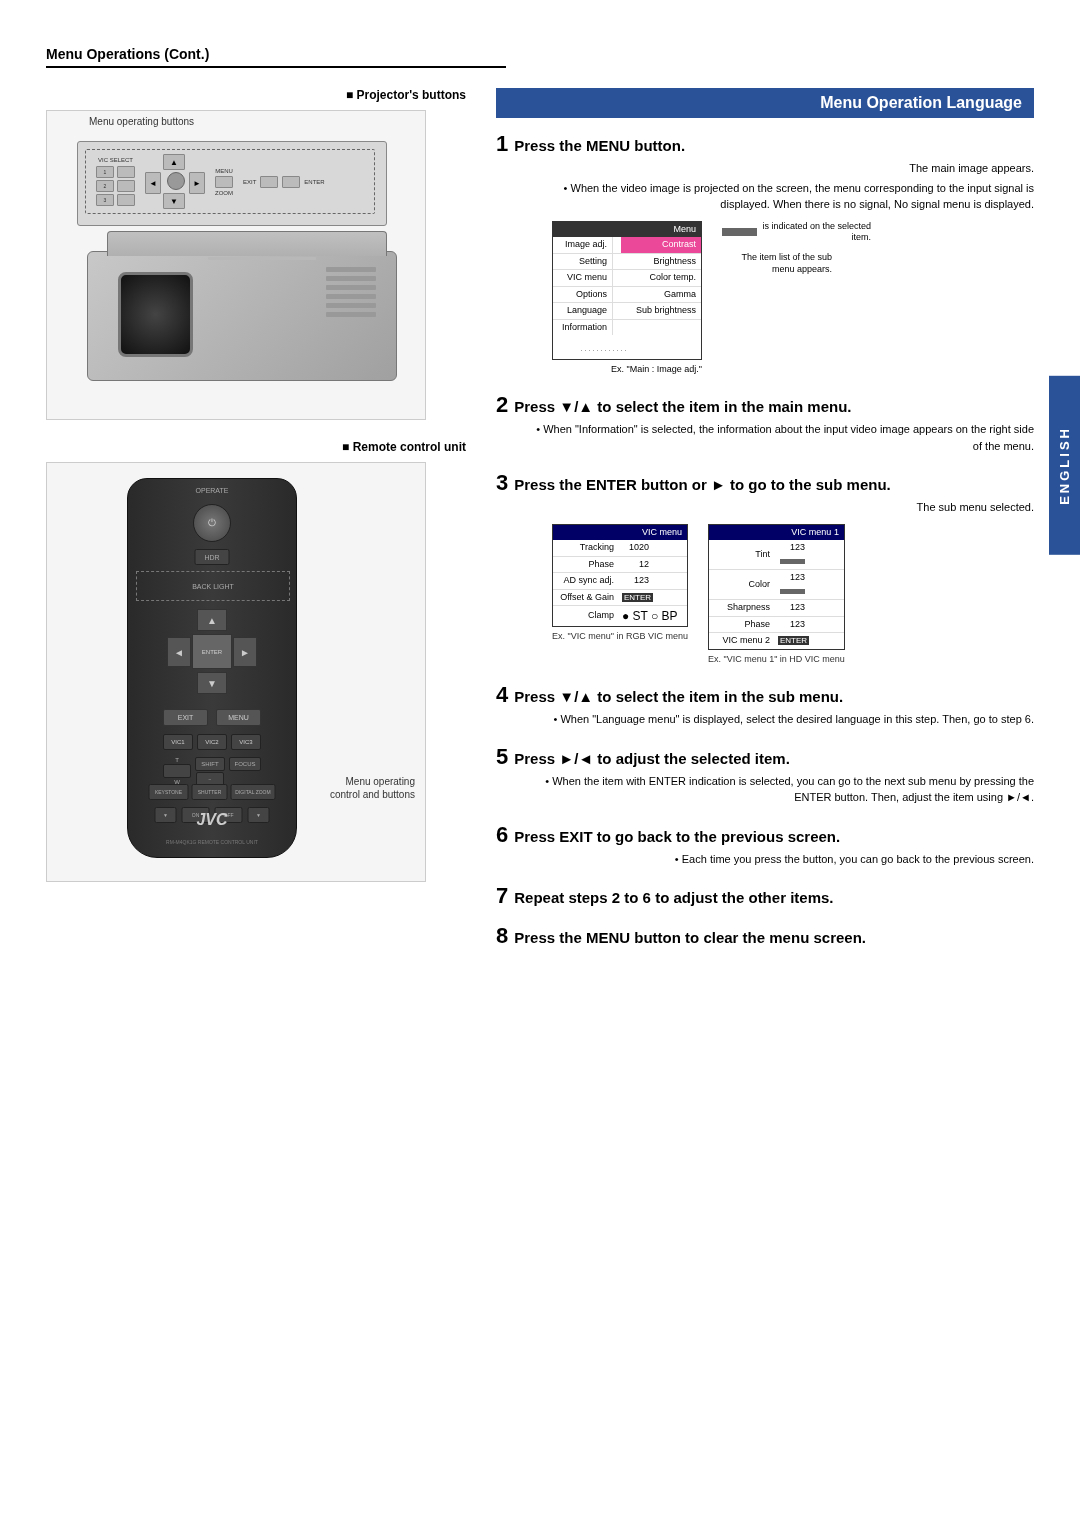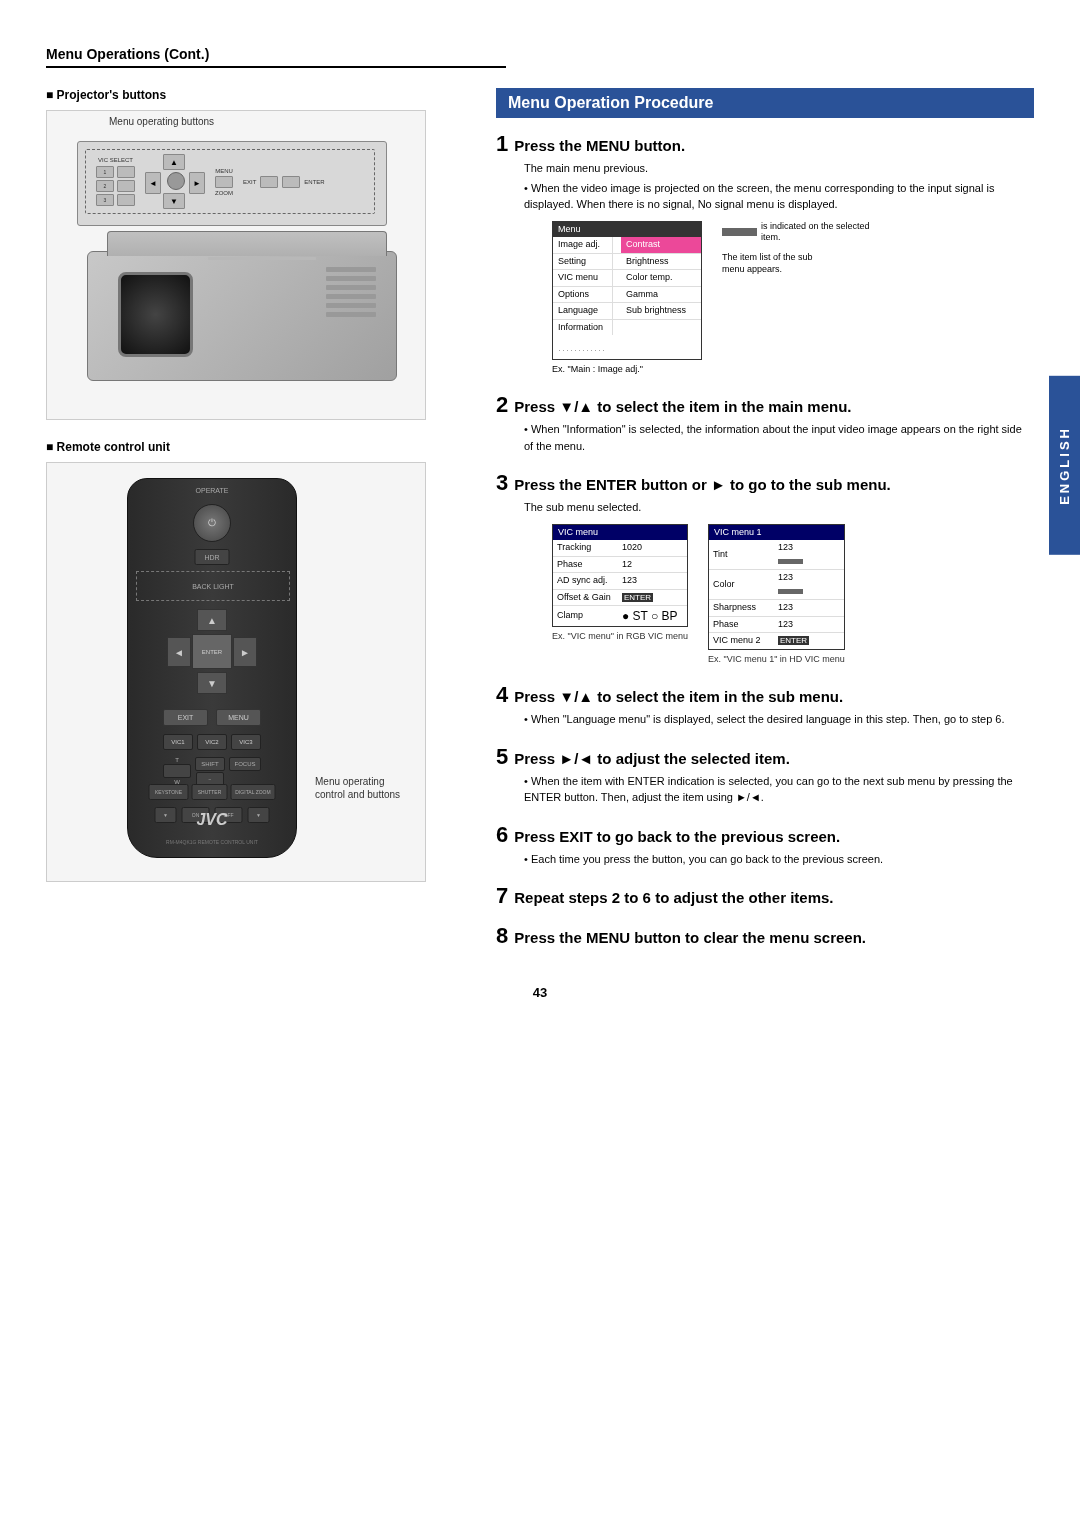--- a/index.html
+++ b/index.html
@@ -34,20 +34,21 @@
       border-bottom: 2px solid #000;
       padding-bottom: 4px;
       margin-bottom: 10px;
       width: 460px;
     }
 
     
     .two-col {
       display: flex;
       gap: 30px;
+      text-align: right;
     }
 
     .left-col {
       width: 420px;
       flex-shrink: 0;
     }
 
     .right-col {
       flex: 1;
     }
@@ -290,21 +291,21 @@
       font-size: 13px;
       margin-top: 20px;
       font-weight: bold;
     }
 
     .menu-operating-label-float {
       font-size: 10px;
       color: #333;
       position: absolute;
       top: 5px;
-      left: 62px;
+      left: 42px;
     }
 
     .menu-control-label-float {
       font-size: 10px;
       color: #333;
       position: absolute;
       bottom: 80px;
       right: 10px;
       width: 100px;
       line-height: 1.3;
@@ -467,29 +468,29 @@
         </div>
 
         <div class="menu-control-label-float">Menu operating control and buttons</div>
       </div>
 
 
     </div>
 
     <div class="right-col">
 
-      <div class="procedure-header">Menu Operation Procedure</div>
+      <div class="procedure-header">Menu Operation Language</div>
 
       <div class="step">
         <div class="step-title">
           <span class="step-number">1</span>
           <strong>Press the MENU button.</strong>
         </div>
         <div class="step-body">
-          <p>The main menu previous.</p>
+          <p>The main image appears.</p>
           <ul>
             <li>When the video image is projected on the screen, the menu corresponding to the input signal is displayed. When there is no signal, No signal menu is displayed.</li>
           </ul>
 
           <div class="menu-illustration">
             <div>
               <div class="menu-box">
                 <div class="menu-box-header">Menu</div>
                 <div class="menu-box-row">
                   <div class="menu-col-left">Image adj.</div>
@@ -657,15 +658,14 @@
           <strong>Press the MENU button to clear the menu screen.</strong>
         </div>
       </div>
 
     </div>
 
   </div>
 
   <div class="english-tab">ENGLISH</div>
 
-  <div class="page-number">43</div>
 
 </div>
 
 </body></html>

